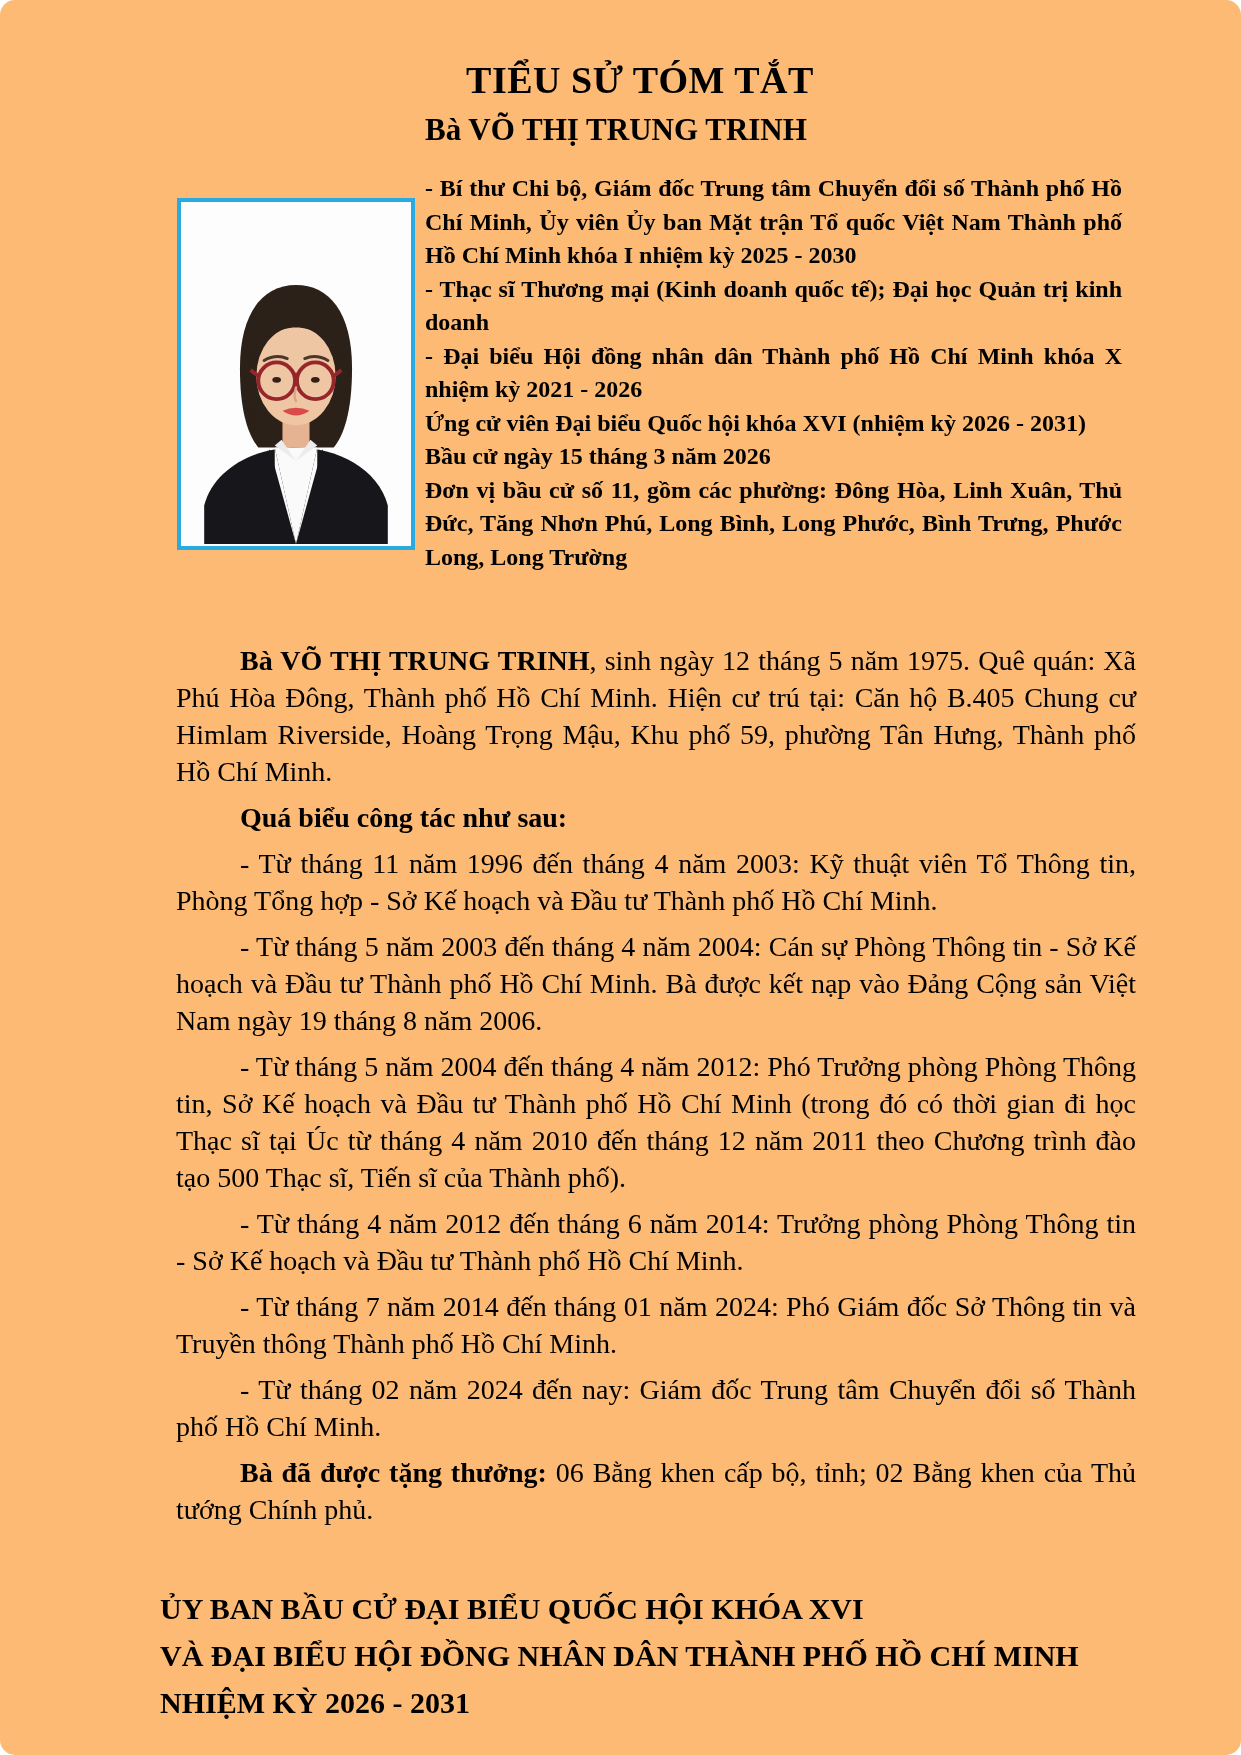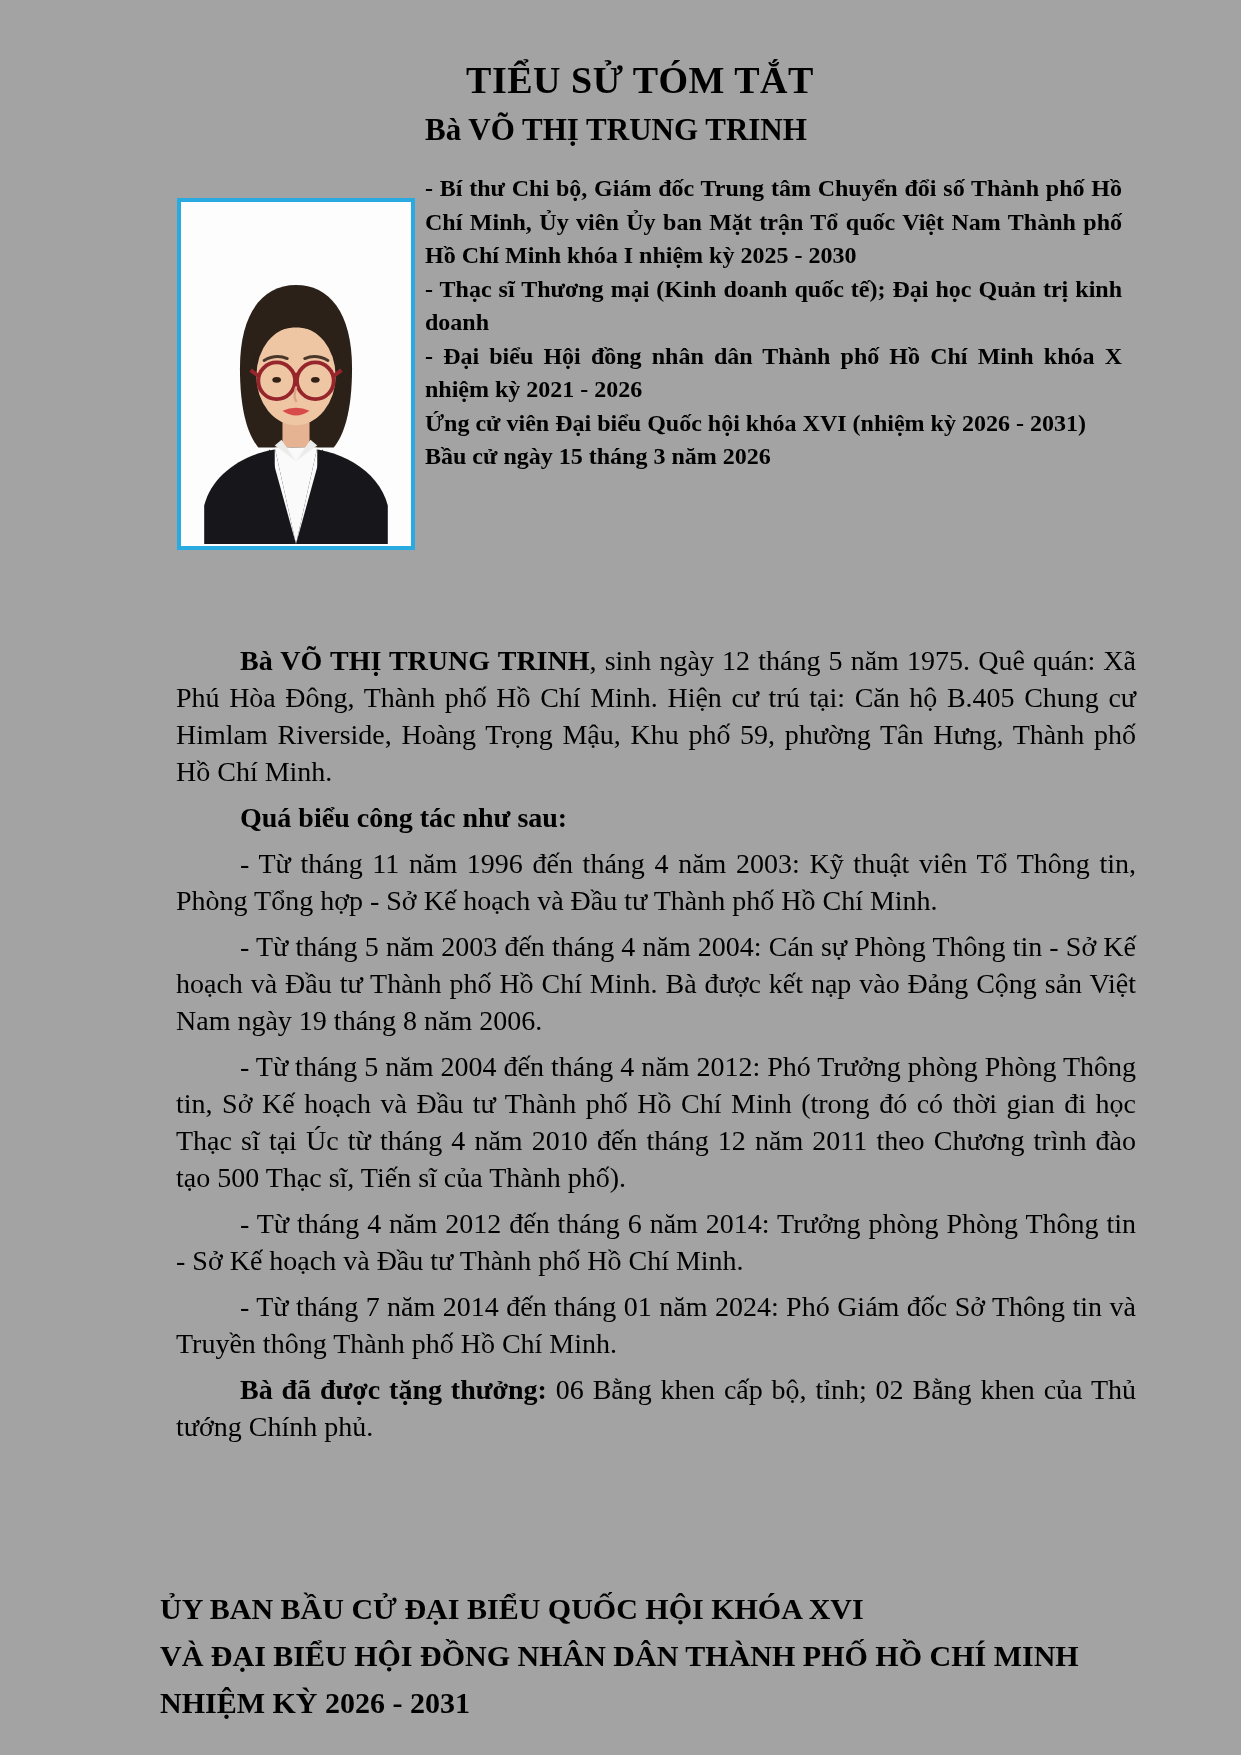--- a/index.html
+++ b/index.html
@@ -7,22 +7,23 @@
   body {
     width: 1241px;
     height: 1755px;
     font-family: "Liberation Serif", "DejaVu Serif", serif;
     color: #000;
     position: relative;
   }
   .page {
     position: absolute;
     inset: 0;
-    background: #a3a3a3;
+    background: #fdba74;
     overflow: hidden;
+    border-radius: 15px;
   }
   .doc-title {
     position: absolute;
     top: 58px;
     left: 160px;
     width: 960px;
     text-align: center;
     font-size: 38px;
     font-weight: bold;
     letter-spacing: 0.5px;
@@ -137,30 +138,32 @@
       <path d="M146,254 L119,352 L178,352 C174,310 162,272 146,254 Z" fill="#17161a"></path>
     </svg>
   </div>
 
   <div class="profile">
     <p>- Bí thư Chi bộ, Giám đốc Trung tâm Chuyển đổi số Thành phố Hồ Chí Minh, Ủy viên Ủy ban Mặt trận Tổ quốc Việt Nam Thành phố Hồ Chí Minh khóa I nhiệm kỳ 2025 - 2030</p>
     <p>- Thạc sĩ Thương mại (Kinh doanh quốc tế); Đại học Quản trị kinh doanh</p>
     <p>- Đại biểu Hội đồng nhân dân Thành phố Hồ Chí Minh khóa X nhiệm kỳ 2021 - 2026</p>
     <p>Ứng cử viên Đại biểu Quốc hội khóa XVI (nhiệm kỳ 2026 - 2031)</p>
     <p>Bầu cử ngày 15 tháng 3 năm 2026</p>
+    <p>Đơn vị bầu cử số 11, gồm các phường: Đông Hòa, Linh Xuân, Thủ Đức, Tăng Nhơn Phú, Long Bình, Long Phước, Bình Trưng, Phước Long, Long Trường</p>
   </div>
 
   <div class="bio">
     <p><span class="b">Bà VÕ THỊ TRUNG TRINH</span><span>, sinh ngày 12 tháng 5 năm 1975. Quê quán: Xã Phú Hòa Đông, Thành phố Hồ Chí Minh. Hiện cư trú tại: Căn hộ B.405 Chung cư Himlam Riverside, Hoàng Trọng Mậu, Khu phố 59, phường Tân Hưng, Thành phố Hồ Chí Minh.</span></p>
     <p class="b">Quá biểu công tác như sau:</p>
     <p>- Từ tháng 11 năm 1996 đến tháng 4 năm 2003: Kỹ thuật viên Tổ Thông tin, Phòng Tổng hợp - Sở Kế hoạch và Đầu tư Thành phố Hồ Chí Minh.</p>
     <p>- Từ tháng 5 năm 2003 đến tháng 4 năm 2004: Cán sự Phòng Thông tin - Sở Kế hoạch và Đầu tư Thành phố Hồ Chí Minh. Bà được kết nạp vào Đảng Cộng sản Việt Nam ngày 19 tháng 8 năm 2006.</p>
     <p>- Từ tháng 5 năm 2004 đến tháng 4 năm 2012: Phó Trưởng phòng Phòng Thông tin, Sở Kế hoạch và Đầu tư Thành phố Hồ Chí Minh (trong đó có thời gian đi học Thạc sĩ tại Úc từ tháng 4 năm 2010 đến tháng 12 năm 2011 theo Chương trình đào tạo 500 Thạc sĩ, Tiến sĩ của Thành phố).</p>
     <p>- Từ tháng 4 năm 2012 đến tháng 6 năm 2014: Trưởng phòng Phòng Thông tin - Sở Kế hoạch và Đầu tư Thành phố Hồ Chí Minh.</p>
     <p>- Từ tháng 7 năm 2014 đến tháng 01 năm 2024: Phó Giám đốc Sở Thông tin và Truyền thông Thành phố Hồ Chí Minh.</p>
+    <p>- Từ tháng 02 năm 2024 đến nay: Giám đốc Trung tâm Chuyển đổi số Thành phố Hồ Chí Minh.</p>
     <p><span class="b">Bà đã được tặng thưởng:</span><span> 06 Bằng khen cấp bộ, tỉnh; 02 Bằng khen của Thủ tướng Chính phủ.</span></p>
   </div>
 
   <div class="footer">
     <p>ỦY BAN BẦU CỬ ĐẠI BIỂU QUỐC HỘI KHÓA XVI</p>
     <p>VÀ ĐẠI BIỂU HỘI ĐỒNG NHÂN DÂN THÀNH PHỐ HỒ CHÍ MINH</p>
     <p>NHIỆM KỲ 2026 - 2031</p>
   </div>
 
 </div>

